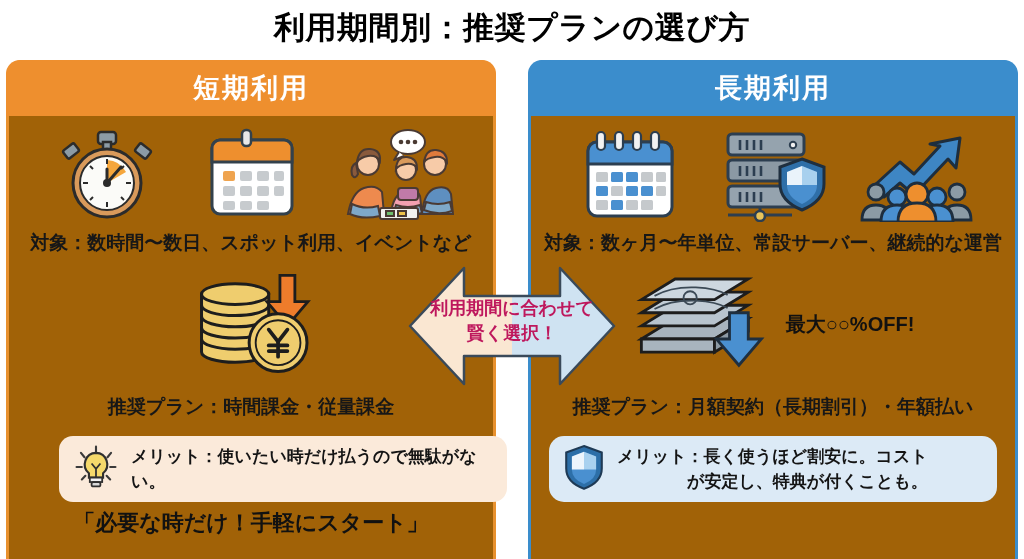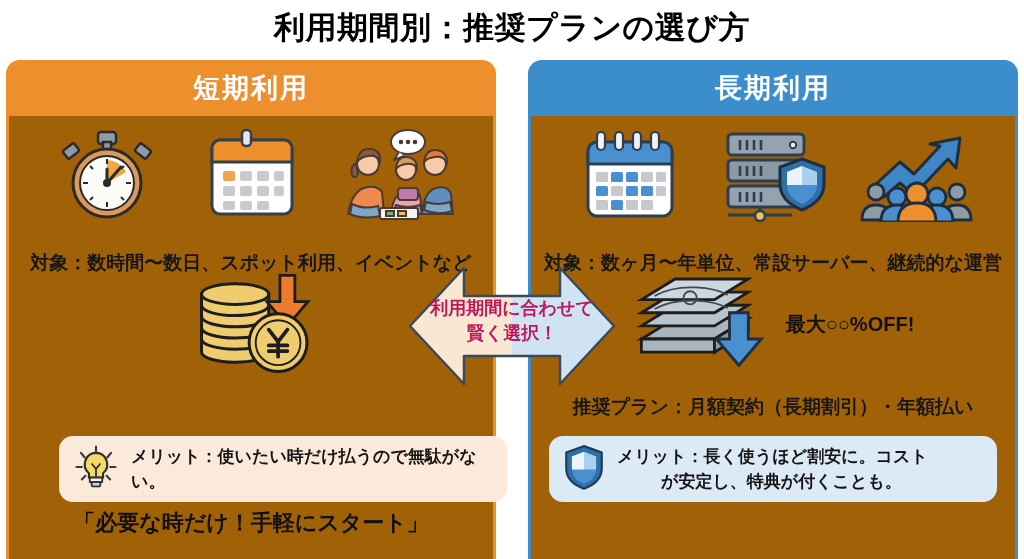--- a/index.html
+++ b/index.html
@@ -90,21 +90,21 @@
   
   .caption {
     position: absolute;
     left: 0;
     width: 484px;
     text-align: center;
     font-size: 19px;
     font-weight: bold;
     color: #171717;
   }
-  .caption-target { top: 114px; margin-top: 20px; }
+  .caption-target { top: 114px; }
   .caption-plan   { top: 278px; }
 
   
   .money-row {
     position: absolute;
     top: 148px;
     left: 0;
     width: 484px;
     height: 120px;
     display: flex;
@@ -130,29 +130,29 @@
     width: 448px;
     height: 66px;
     border-radius: 14px;
     display: flex;
     align-items: center;
     padding: 0 14px;
     box-sizing: border-box;
     gap: 12px;
   }
   .merit-left  { background: #FBEADA; margin-left: 32px; }
-  .merit-right { background: #DCEAF6; }
+  .merit-right { background: #DCEAF6; border-radius: 15px; }
   .merit-text {
     font-size: 17px;
     font-weight: bold;
     color: #141414;
     line-height: 25px;
   }
   .merit-text .line2 { display: block; padding-left: 28px; }
-  .merit-right .merit-text .line2 { padding-left: 44px; }
+  .merit-right .merit-text .line2 { padding-left: 44px; text-align: right; }
 
   
   .tagline {
     position: absolute;
     top: 392px;
     left: 0;
     width: 484px;
     text-align: center;
     font-size: 22px;
     font-weight: bold;
@@ -305,20 +305,21 @@
         <circle cx="104" cy="78" r="24" fill="#EFCD6E" stroke="#1D1D1D" stroke-width="2"></circle>
         <g stroke="#1D1D1D" stroke-width="4" stroke-linecap="round" fill="none">
           <path d="M94 64 l10 13 l10 -13"></path>
           <line x1="104" y1="77" x2="104" y2="93"></line>
           <line x1="94" y1="81" x2="114" y2="81"></line>
           <line x1="94" y1="87" x2="114" y2="87"></line>
         </g>
       </svg>
     </div>
 
+    <div class="caption caption-plan">推奨プラン：時間課金・従量課金</div>
 
     <div class="merit-box merit-left">
       <span>
         <svg viewBox="0 0 52 52" width="46" height="46">
           <g stroke="#3A3A3A" stroke-width="2.4" stroke-linecap="round">
             <line x1="26" y1="3" x2="26" y2="9"></line>
             <line x1="9" y1="10" x2="13" y2="15"></line>
             <line x1="43" y1="10" x2="39" y2="15"></line>
             <line x1="4" y1="26" x2="10" y2="26"></line>
             <line x1="48" y1="26" x2="42" y2="26"></line>

